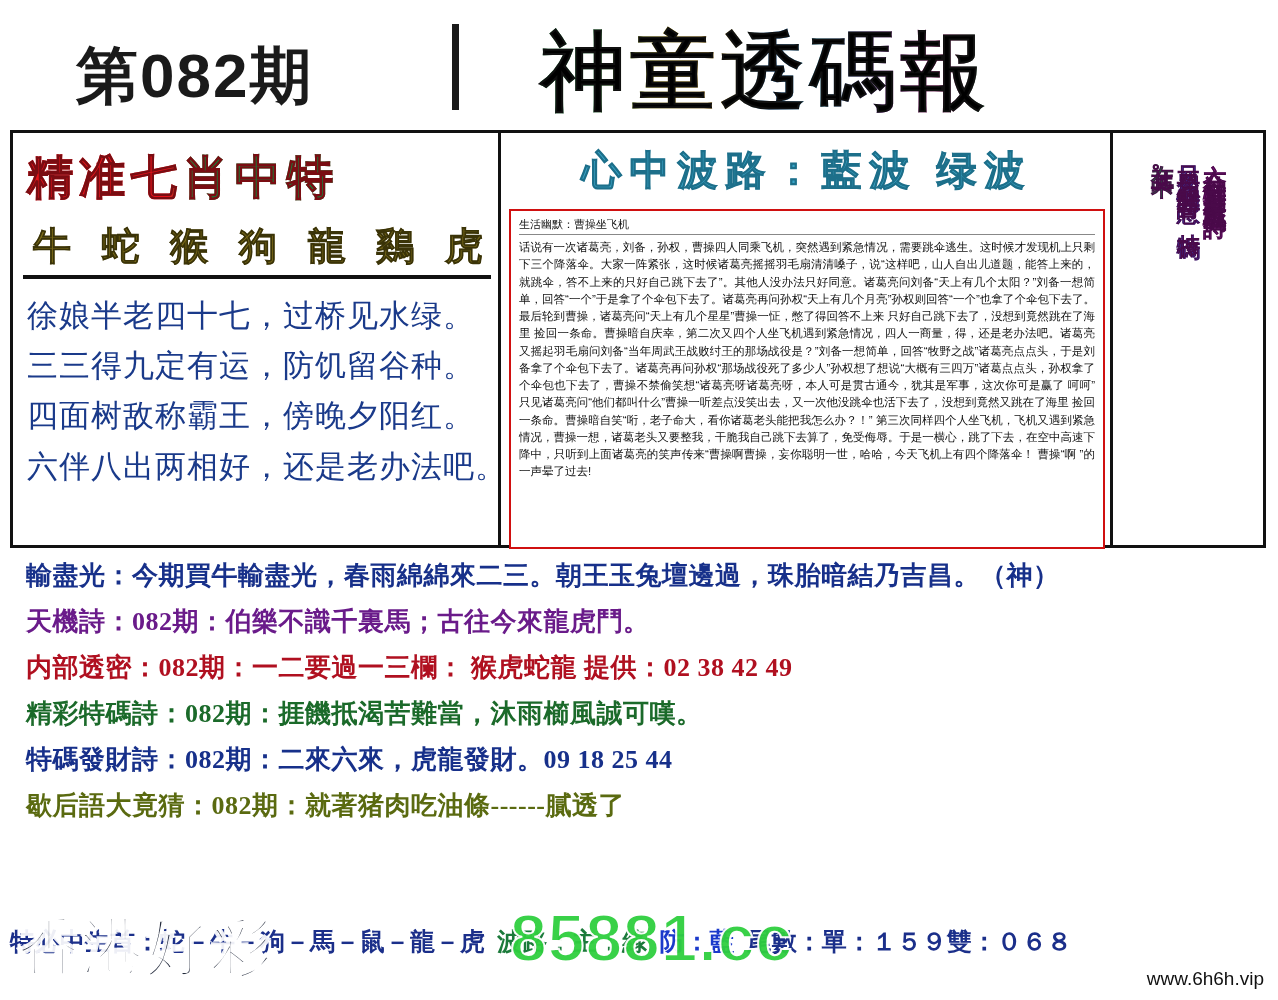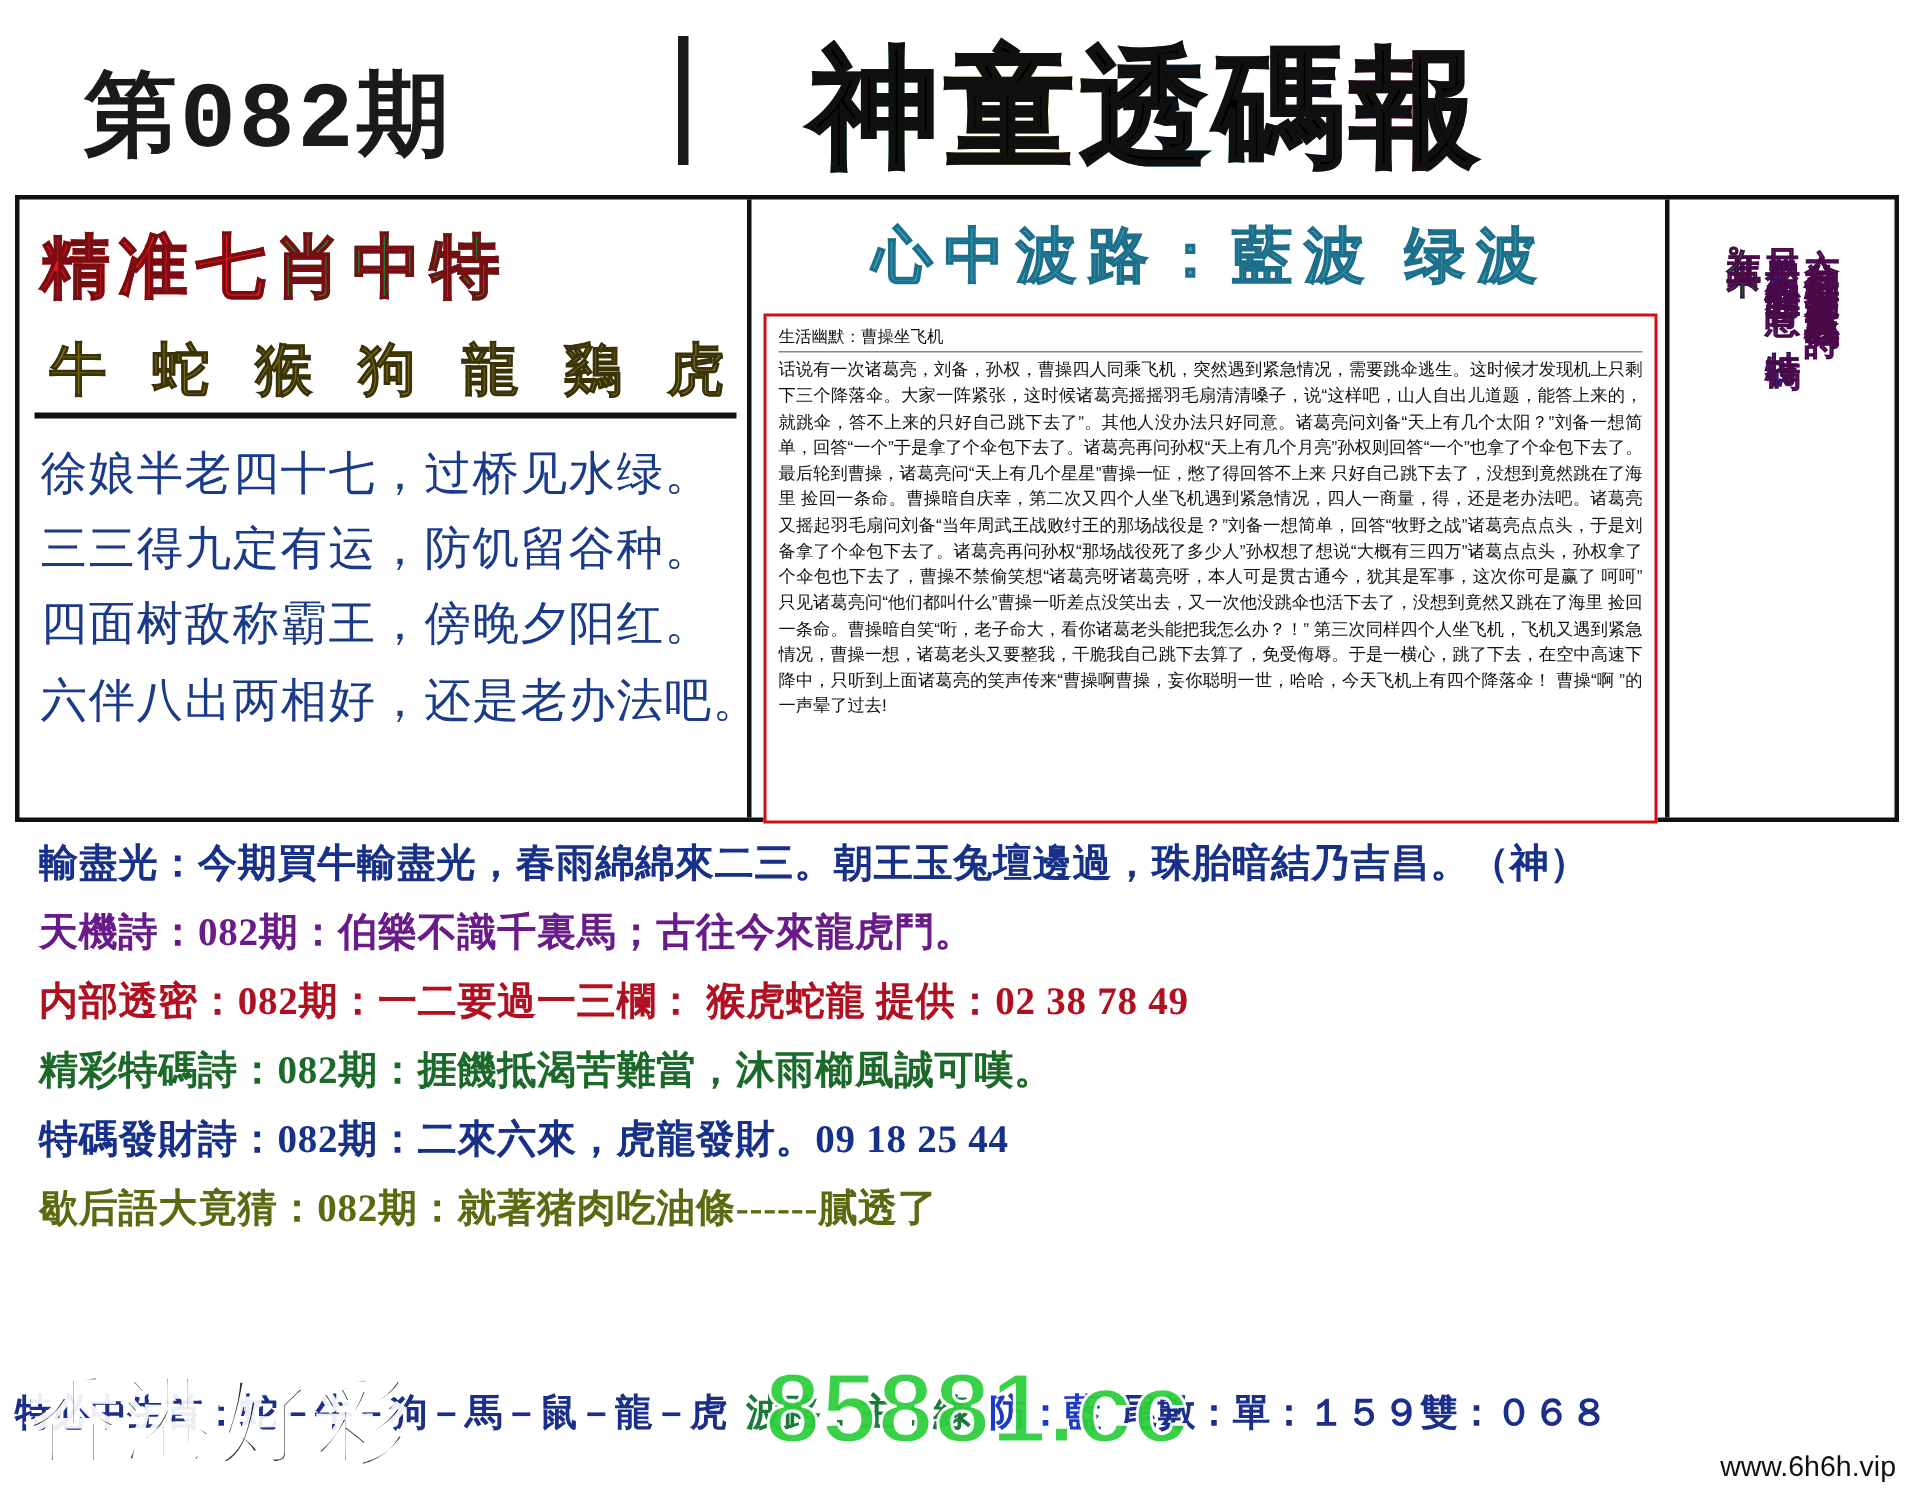--- a/index.html
+++ b/index.html
@@ -12,33 +12,33 @@
   }
   .page{
     position:absolute;inset:0;
     width:1278px;height:1000px;
   }
   
   .header{
     position:absolute;left:0;top:0;width:1278px;height:130px;
   }
   .issue{
-    position:absolute;left:56px;top:34px;
+    position:absolute;left:76px;top:34px;
     font-size:62px;font-weight:bold;
-    font-family:Liberation Mono, monospace;
+    font-family:Liberation Sans, sans-serif;
     color:#1a1a1a;
     letter-spacing:2px;
   }
   .divider{
     position:absolute;left:452px;top:24px;
     width:7px;height:86px;background:#1a1a1a;
   }
   .title{
     position:absolute;left:540px;top:14px;
-    font-size:86px;font-weight:bold;
+    font-size:86px;font-weight:normal;
     font-family:"Liberation Serif", serif;
     letter-spacing:4px;
     background:linear-gradient(90deg,#1b7a3a 0%,#2fa04e 12%,#d9c21a 26%,#e2a41c 38%,#2f7fd0 52%,#5ec7e8 62%,#7a2fa0 76%,#c21d8a 88%,#1b7a3a 100%);
     -webkit-background-clip:text;background-clip:text;color:transparent;
     -webkit-text-stroke:2px #101010;
     text-shadow:0 0 0 #000;
   }
   
   .frame{
     position:absolute;left:10px;top:130px;width:1256px;height:418px;
@@ -230,21 +230,21 @@
         <div class="vcol">六合神童特別奉獻透碼詩</div>
         <div class="vcol blue">只要用心解開詩意，特碼</div>
         <div class="vcol green">在其中。</div>
       </div>
     </div>
   </div>
 
   <div class="rows">
     <div class="row navy">輸盡光：今期買牛輸盡光，春雨綿綿來二三。朝王玉兔壇邊過，珠胎暗結乃吉昌。（神）</div>
     <div class="row purple">天機詩：082期：伯樂不識千裏馬；古往今來龍虎鬥。</div>
-    <div class="row red">内部透密：082期：一二要過一三欄：  猴虎蛇龍 提供：02 38 78 49</div>
+    <div class="row red">内部透密：082期：一二要過一三欄：  猴虎蛇龍 提供：02 38 42 49</div>
     <div class="row green">精彩特碼詩：082期：捱饑抵渴苦難當，沐雨櫛風誠可嘆。</div>
     <div class="row navy">特碼發財詩：082期：二來六來，虎龍發財。09 18 25 44</div>
     <div class="row olive">歇后語大竟猜：082期：就著猪肉吃油條------膩透了</div>
   </div>
 
   <div class="bottomline">
     <span class="seg">特必中生首：蛇－牛－狗－馬－鼠－龍－虎</span>
     <span class="seg g">波路：主：綠</span>
     <span class="seg b">防：藍</span>
     <span class="seg">尾數：單：１５９雙：０６８</span>

